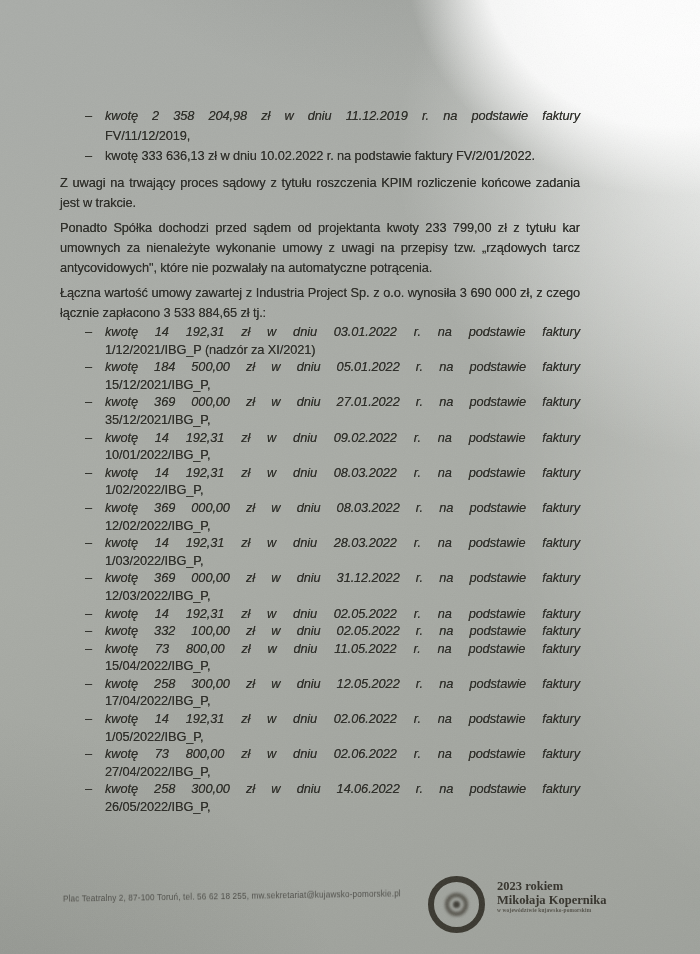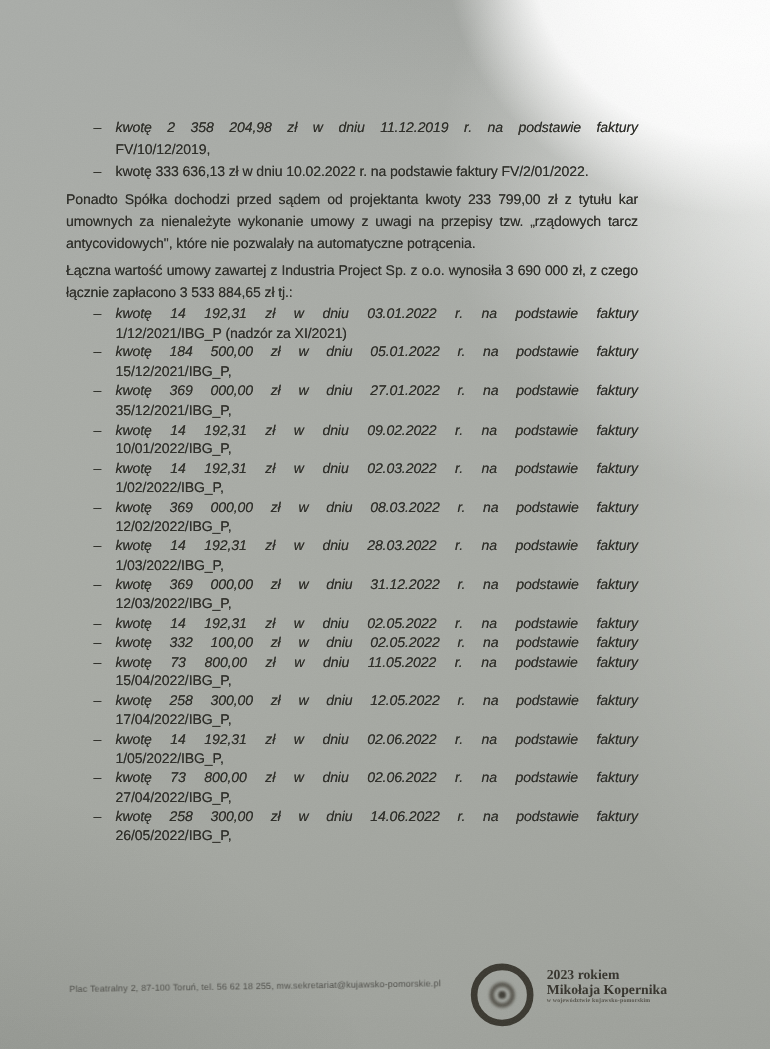--- a/index.html
+++ b/index.html
@@ -51,31 +51,32 @@
 
 <div class="page">
 
   <div class="content">
 
     <div class="intro">
       <div class="item">
         <span class="dash">–</span>
         <div class="itxt">
           <div class="just">kwotę 2 358 204,98 zł w dniu 11.12.2019 r. na podstawie faktury</div>
-          <div>FV/10/12/2019,</div>
+          <div>FV/11/12/2019,</div>
         </div>
       </div>
       <div class="item">
         <span class="dash">–</span>
         <div class="itxt">
           <div class="oneline">kwotę 333 636,13 zł w dniu 10.02.2022 r. na podstawie faktury FV/2/01/2022.</div>
         </div>
       </div>
     </div>
 
+    <p class="para first">Z uwagi na trwający proces sądowy z tytułu roszczenia KPIM rozliczenie końcowe zadania jest w trakcie.</p>
     <p class="para">Ponadto Spółka dochodzi przed sądem od projektanta kwoty 233 799,00 zł z tytułu kar umownych za nienależyte wykonanie umowy z uwagi na przepisy tzw. „rządowych tarcz antycovidowych", które nie pozwalały na automatyczne potrącenia.</p>
     <p class="para">Łączna wartość umowy zawartej z Industria Project Sp. z o.o. wynosiła 3 690 000 zł, z czego łącznie zapłacono 3 533 884,65 zł tj.:</p>
 
     <div class="payments">
       <div class="item">
         <span class="dash">–</span>
         <div class="itxt">
             <div class="just">kwotę 14 192,31 zł w dniu 03.01.2022 r. na podstawie faktury</div>
             <div>1/12/2021/IBG_P (nadzór za XI/2021)</div>
           </div>
@@ -97,21 +98,21 @@
       <div class="item">
         <span class="dash">–</span>
         <div class="itxt">
             <div class="just">kwotę 14 192,31 zł w dniu 09.02.2022 r. na podstawie faktury</div>
             <div>10/01/2022/IBG_P,</div>
           </div>
       </div>
       <div class="item">
         <span class="dash">–</span>
         <div class="itxt">
-            <div class="just">kwotę 14 192,31 zł w dniu 02.03.2022 r. na podstawie faktury</div>
+            <div class="just">kwotę 14 192,31 zł w dniu 08.03.2022 r. na podstawie faktury</div>
             <div>1/02/2022/IBG_P,</div>
           </div>
       </div>
       <div class="item">
         <span class="dash">–</span>
         <div class="itxt">
             <div class="just">kwotę 369 000,00 zł w dniu 08.03.2022 r. na podstawie faktury</div>
             <div>12/02/2022/IBG_P,</div>
           </div>
       </div>

